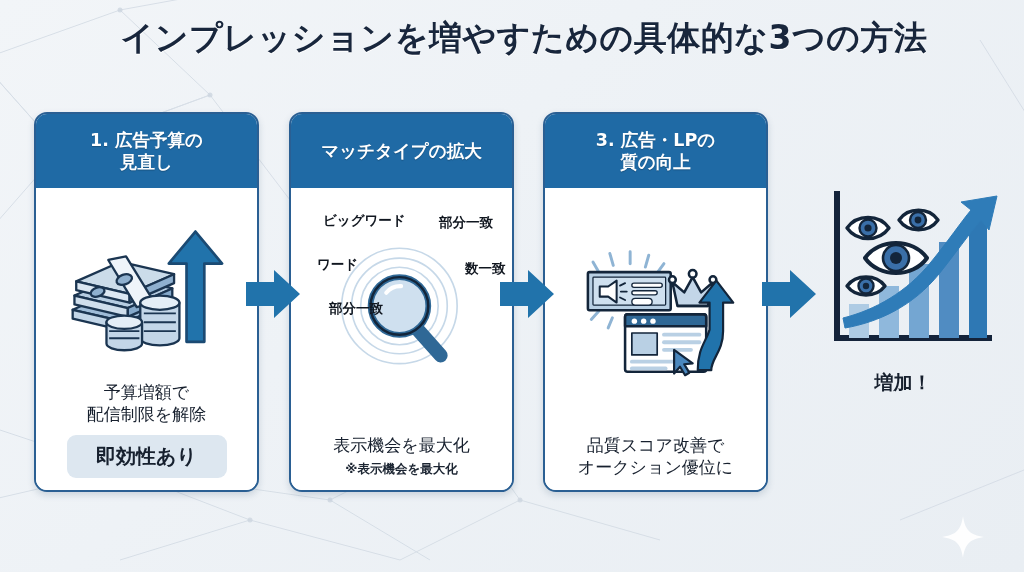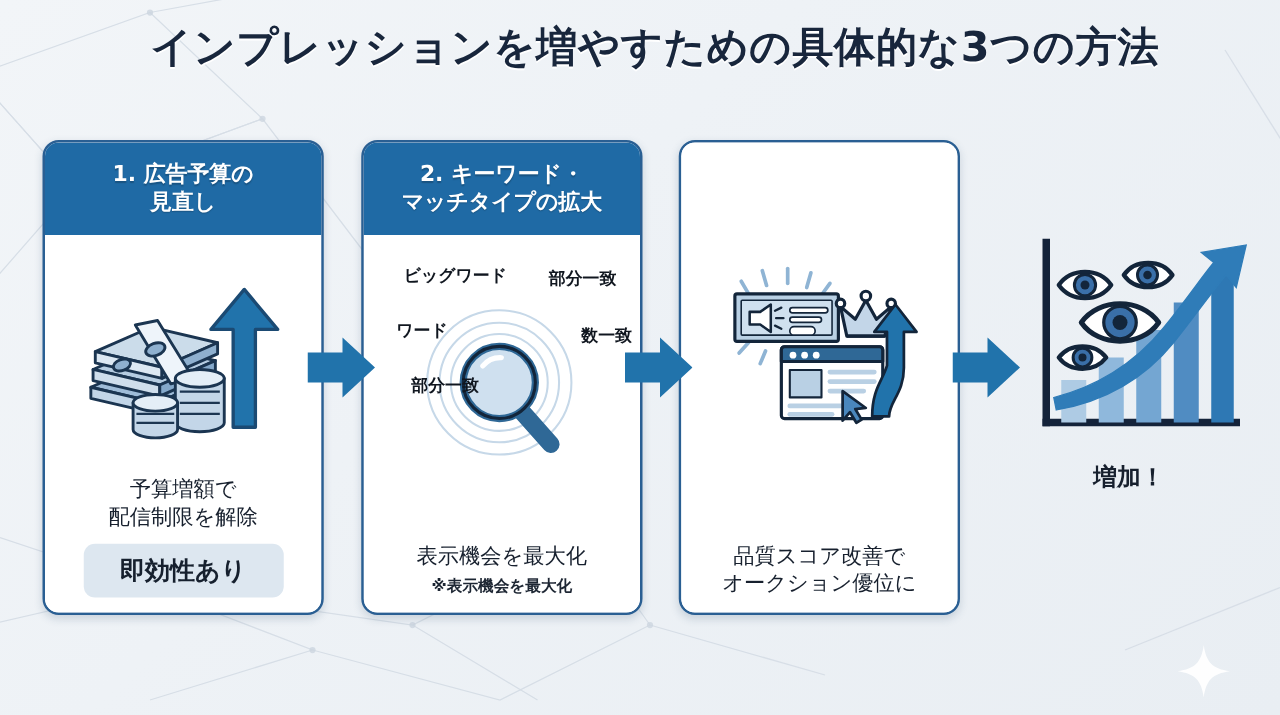--- a/index.html
+++ b/index.html
@@ -170,21 +170,20 @@
         <div>予算増額で</div>
         <div>配信制限を解除</div>
       </div>
       <div class="badge">即効性あり</div>
     </div>
   </div>
 
   <div class="card" id="card-2">
     <div class="card-header">
       <div>
-        <div>2. キーワード・</div>
         <div>マッチタイプの拡大</div>
       </div>
     </div>
     <div class="card-body">
       <div class="illus" style="position:relative;">
         <svg width="205" height="155" viewBox="0 0 205 155">
           <g fill="none" stroke="#c6d8e8" stroke-width="2">
             <circle cx="100" cy="72" r="70"></circle>
               <circle cx="100" cy="72" r="58"></circle>
             <circle cx="100" cy="72" r="47"></circle>
@@ -206,20 +205,26 @@
       </div>
       <div class="card-caption">
         <div>表示機会を最大化</div>
       </div>
       <div class="card-note">※表示機会を最大化</div>
 
     </div>
   </div>
 
   <div class="card" id="card-3">
+    <div class="card-header">
+      <div>
+        <div>3. 広告・LPの</div>
+        <div>質の向上</div>
+      </div>
+    </div>
     <div class="card-body">
       <div class="illus">
         <svg width="200" height="152" viewBox="0 0 200 152">
 
           <g stroke="#8fb4d4" stroke-width="3.5" stroke-linecap="round">
             <path d="M26 18 L33 30"></path>
               <path d="M46 8 L50 22"></path>
               <path d="M70 6 L70 20"></path>
             <path d="M92 10 L88 24"></path>
               <path d="M110 20 L102 31"></path>

